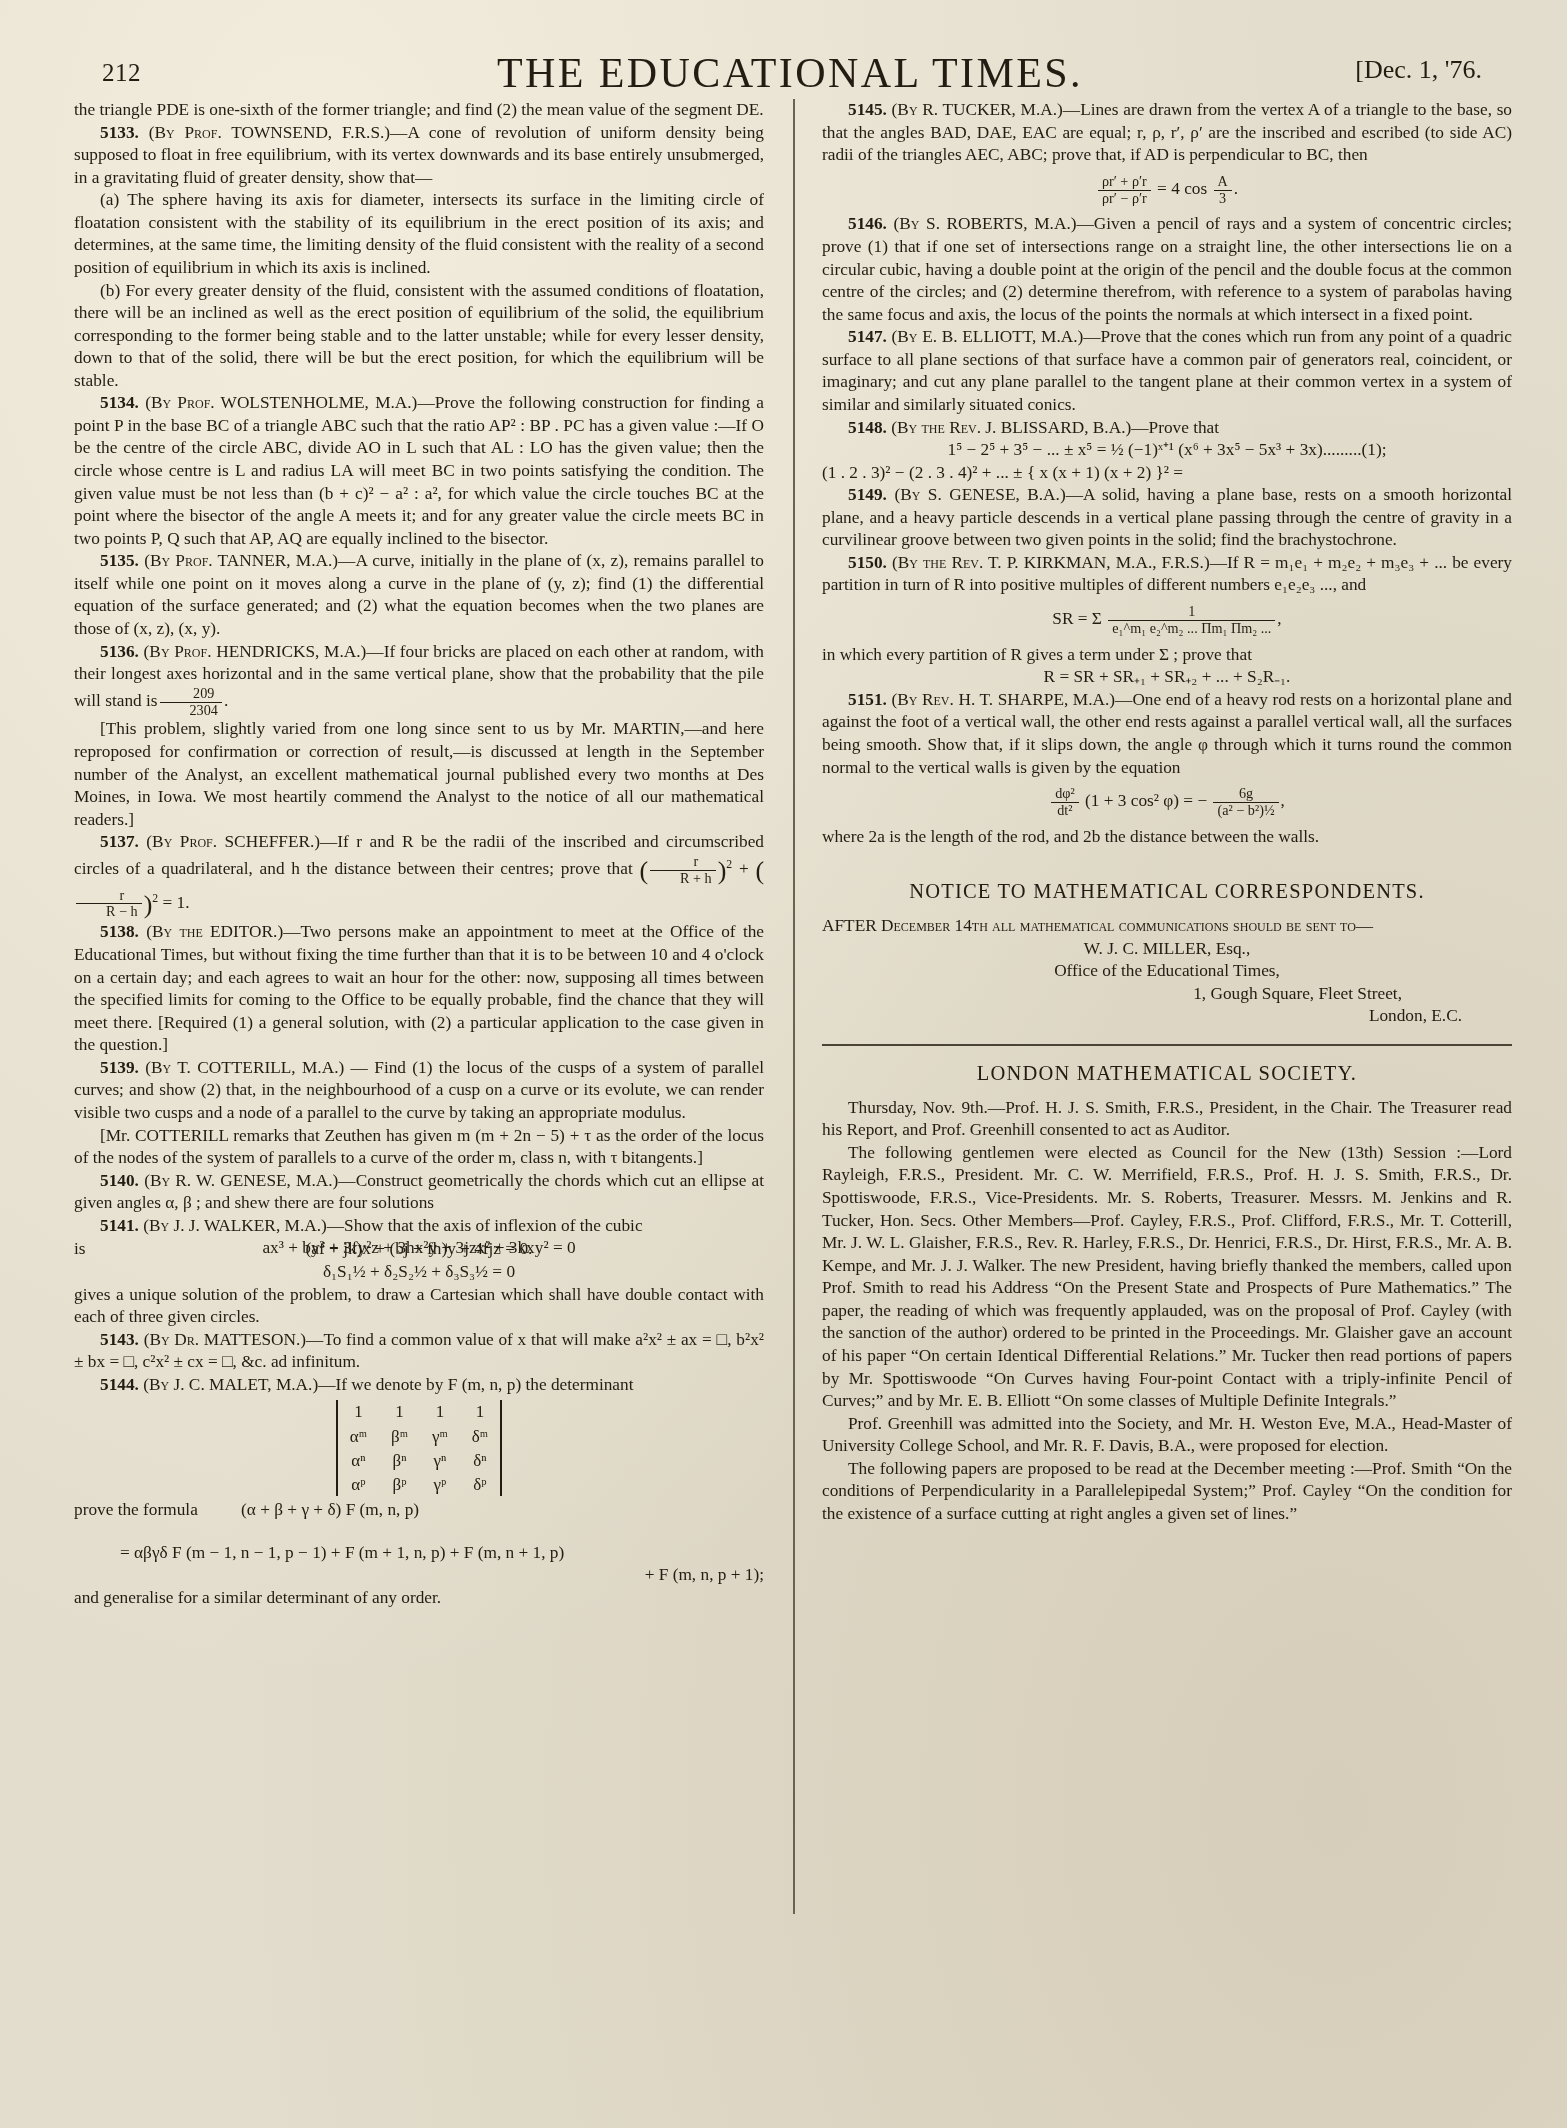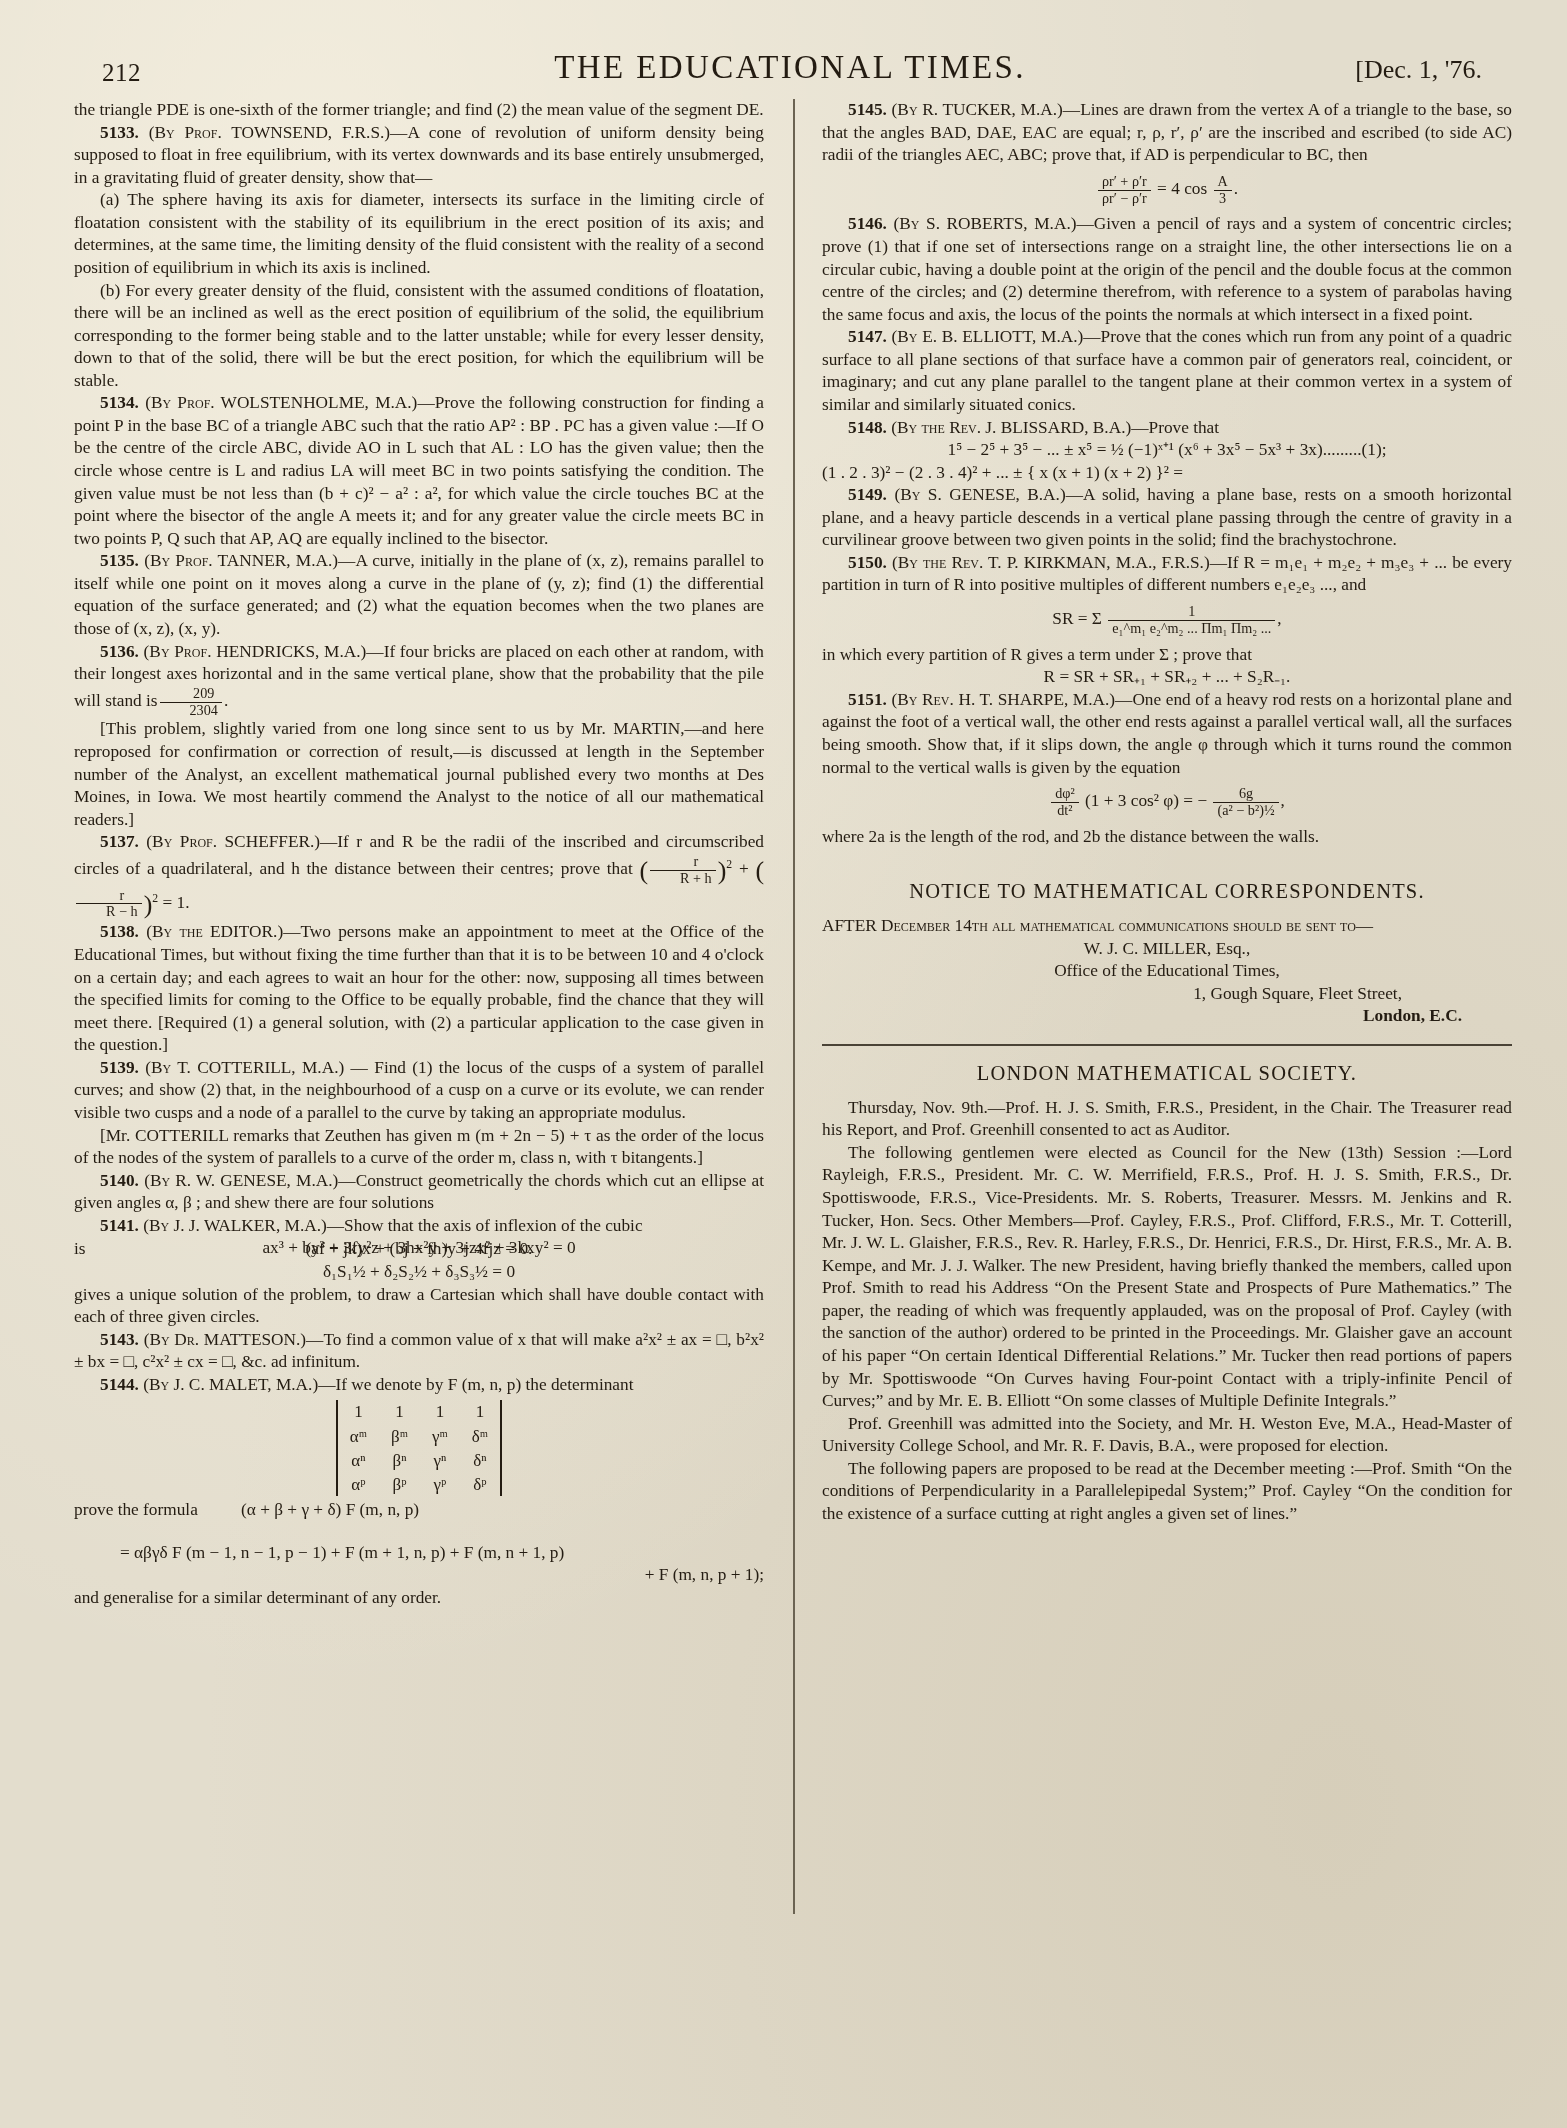--- a/index.html
+++ b/index.html
@@ -28,21 +28,21 @@
     height:64px;
     margin:0 20px 2px 20px;
   }
   .folio {
     position:absolute; left:22px; top:26px;
     font-size:25px; letter-spacing:0.5px;
   }
   .hdr-title {
     position:absolute; left:0; right:0; top:16px;
     text-align:center;
-    font-size:33px;
+    font-size:42px;
     letter-spacing:2.4px;
     font-variant:small-caps;
   }
   .hdr-date {
     position:absolute; right:18px; top:22px;
     font-size:26px;
   }
   
   .cols {
     position:relative;
@@ -298,21 +298,21 @@
 
       <hr class="divider" style="border-top:0;">
 
       <p class="secttitle">NOTICE TO MATHEMATICAL CORRESPONDENTS.</p>
       <p class="noind">
         <span class="sc">AFTER December 14th all mathematical communications should be sent to—</span>
       </p>
       <p class="ctr">W. J. C. MILLER, Esq.,</p>
       <p class="ctr">Office of the Educational Times,</p>
       <p class="rt" style="padding-right:110px;">1, Gough Square, Fleet Street,</p>
-      <p class="rt" style="padding-right:50px;font-weight:bold;">London, E.C.</p>
+      <p class="rt" style="padding-right:50px;">London, E.C.</p>
 
       <hr class="divider">
 
       <p class="secttitle">LONDON MATHEMATICAL SOCIETY.</p>
       <p>Thursday, Nov. 9th.—Prof. H. J. S. Smith, F.R.S., President, in the Chair. The Treasurer read his Report, and Prof. Greenhill consented to act as Auditor.</p>
       <p>The following gentlemen were elected as Council for the New (13th) Session :—Lord Rayleigh, F.R.S., President. Mr. C. W. Merrifield, F.R.S., Prof. H. J. S. Smith, F.R.S., Dr. Spottiswoode, F.R.S., Vice-Presidents. Mr. S. Roberts, Treasurer. Messrs. M. Jenkins and R. Tucker, Hon. Secs. Other Members—Prof. Cayley, F.R.S., Prof. Clifford, F.R.S., Mr. T. Cotterill, Mr. J. W. L. Glaisher, F.R.S., Rev. R. Harley, F.R.S., Dr. Henrici, F.R.S., Dr. Hirst, F.R.S., Mr. A. B. Kempe, and Mr. J. J. Walker. The new President, having briefly thanked the members, called upon Prof. Smith to read his Address “On the Present State and Prospects of Pure Mathematics.” The paper, the reading of which was frequently applauded, was on the proposal of Prof. Cayley (with the sanction of the author) ordered to be printed in the Proceedings. Mr. Glaisher gave an account of his paper “On certain Identical Differential Relations.” Mr. Tucker then read portions of papers by Mr. Spottiswoode “On Curves having Four-point Contact with a triply-infinite Pencil of Curves;” and by Mr. E. B. Elliott “On some classes of Multiple Definite Integrals.”</p>
       <p>Prof. Greenhill was admitted into the Society, and Mr. H. Weston Eve, M.A., Head-Master of University College School, and Mr. R. F. Davis, B.A., were proposed for election.</p>
       <p>The following papers are proposed to be read at the December meeting :—Prof. Smith “On the conditions of Perpendicularity in a Parallelepipedal System;” Prof. Cayley “On the condition for the existence of a surface cutting at right angles a given set of lines.”</p>
 
     </div>

